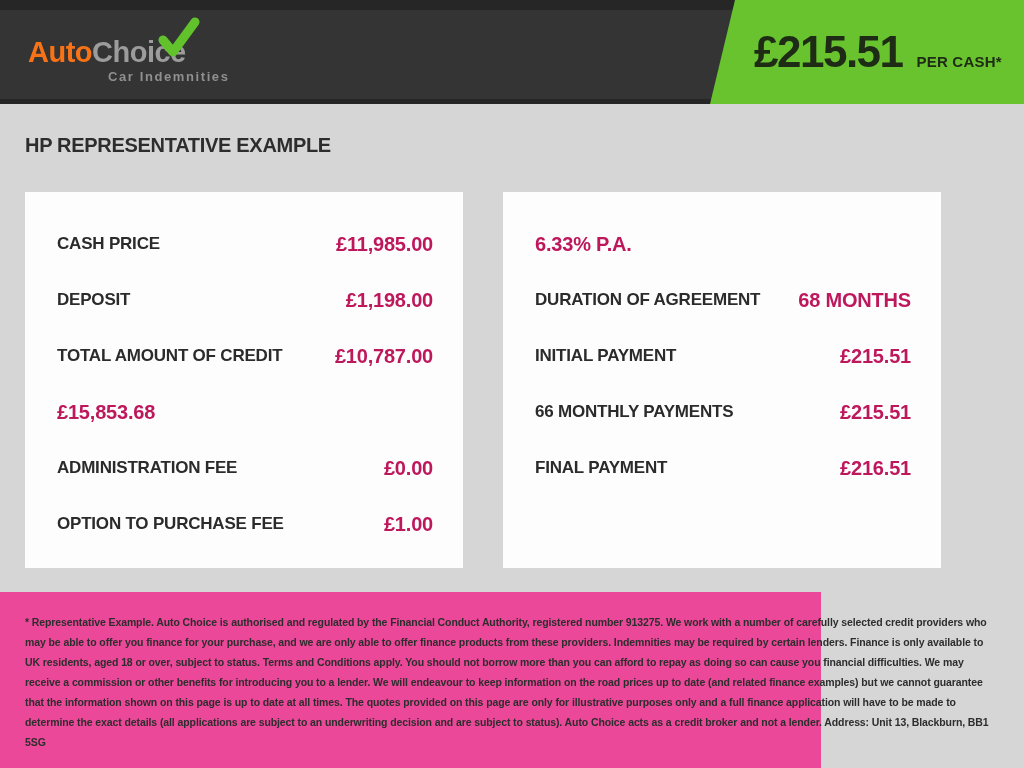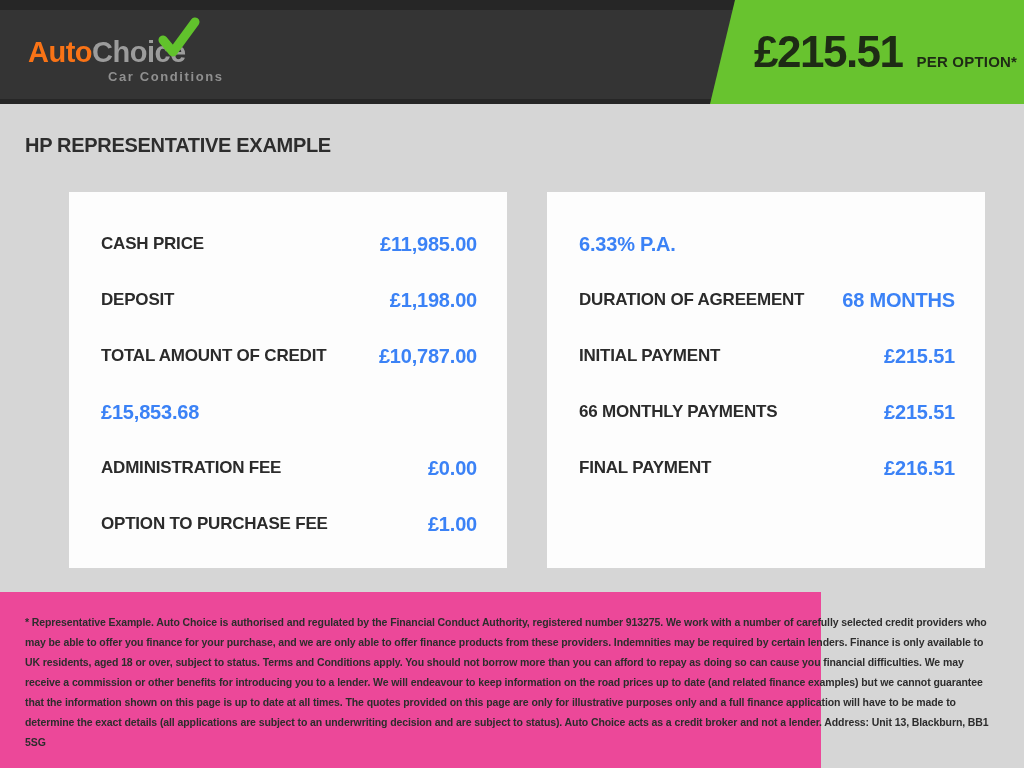--- a/index.html
+++ b/index.html
@@ -66,39 +66,39 @@
     position: absolute; left: 25px; top: 134px;
     margin: 0;
     font-size: 20px; font-weight: 700; letter-spacing: -0.3px;
     color: #2d2d2d;
   }
 
   
   .cards {
     position: absolute; left: 25px; top: 192px;
     width: 916px; height: 376px;
-    display: flex; gap: 40px; margin-left: 44px;
+    display: flex; gap: 40px;
   }
   .card {
     flex: 1 1 0;
     background: #fdfdfd;
     box-sizing: border-box;
     padding: 24px 30px 16px 32px;
   }
   .finance-row {
     height: 56px;
     display: flex; align-items: center; justify-content: space-between;
   }
   .finance-label {
     font-size: 17px; font-weight: 700; letter-spacing: -0.2px;
     color: #2b2b2b; white-space: nowrap;
   }
   .finance-value {
     font-size: 20px; font-weight: 700; letter-spacing: -0.2px;
-    color: #3b82f6; white-space: nowrap; text-align: right;
+    color: #be185d; white-space: nowrap; text-align: right;
   }
 
   
   .footer {
     position: absolute; left: 0; top: 592px;
     width: 821px; height: 176px;
     background: #ec4899;
   }
   .footer-disclaimer {
     margin: 20px 25px 0 25px;
@@ -112,29 +112,29 @@
 <body>
 
 <div class="header">
   <div class="header-strip-top"></div>
   <div class="header-strip-bottom"></div>
 
   <div class="logo">
     <div class="logo-wordmark">
       <span class="logo-word-primary">Auto</span><span class="logo-word-secondary">Choice</span>
     </div>
-    <div class="logo-tagline">Car Conditions</div>
+    <div class="logo-tagline">Car Indemnities</div>
     <svg class="logo-check" viewBox="0 0 42 42">
       <polyline points="5,23 15,35 37,5" fill="none" stroke="#61c22c" stroke-width="9" stroke-linecap="round" stroke-linejoin="round"></polyline>
     </svg>
   </div>
 
   <div class="price-banner">
     <span class="price-amount">£215.51</span>
-    <span class="price-suffix">PER OPTION*</span>
+    <span class="price-suffix">PER CASH*</span>
   </div>
 </div>
 
 <h1 class="page-title">HP REPRESENTATIVE EXAMPLE</h1>
 
 <div class="cards">
 
   <div class="card">
     <div class="finance-row">
       <span class="finance-label">CASH PRICE</span>

